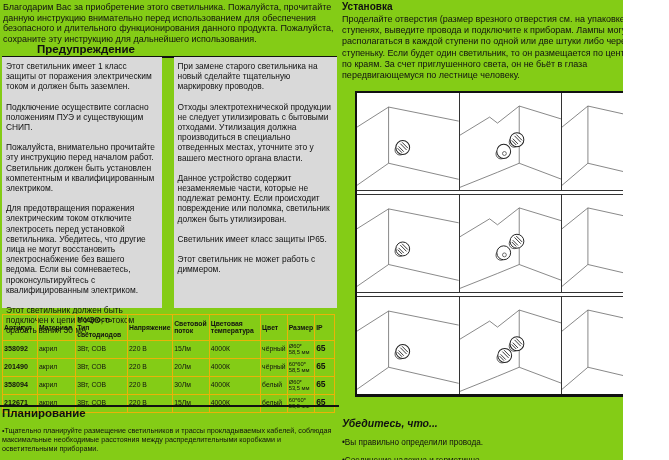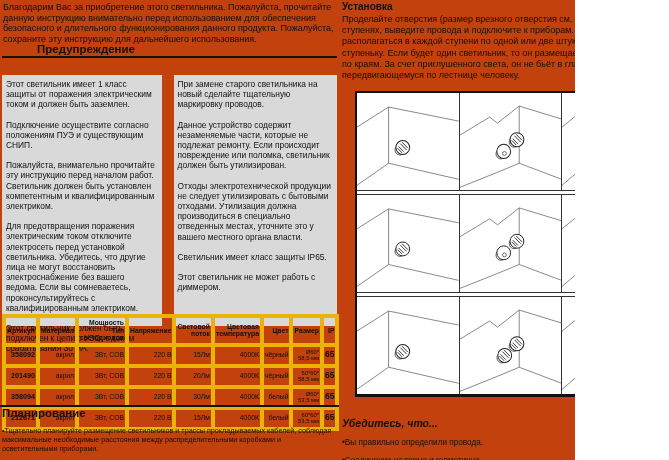--- a/index.html
+++ b/index.html
@@ -1,30 +1,30 @@
 <!DOCTYPE html>
 <html><head>
 <meta charset="utf-8">
 <style>
   html,body{margin:0;padding:0;background:#fff;}
-  #page{position:relative;width:575px;height:460px;background:#c2410c;overflow:hidden;
-        font-family:"Liberation Sans",sans-serif;color:#111;}
+  #page{position:relative;width:575px;height:460px;background:#84cc16;overflow:hidden;
+        font-family:"Liberation Sans",sans-serif;color:#111;padding-left:48px;}
   .abs{position:absolute;}
   
   #intro{left:3px;top:2px;width:334px;font-size:9px;line-height:10.6px;text-align:left;}
   #warn-title{left:2px;top:43px;font-size:11.5px;font-weight:bold;margin-left:35px;}
   #warn-rule{left:2px;top:56px;width:335px;height:2px;background:#111;}
-  #warn-panels{left:2px;top:75px;width:335px;height:251px;display:flex;gap:12px;}
+  #warn-panels{left:2px;top:57px;width:335px;height:251px;display:flex;gap:12px;}
   .panel{background:#d9d9d9;padding:4px 4px;font-size:8.4px;line-height:10.2px;box-sizing:border-box;}
   #warn-col1{width:163px;}
   #warn-col2{width:167px;}
   .panel p{margin:0 0 10px 0;}
   
   #spec-table{left:2px;top:314px;width:333px;border-collapse:collapse;}
-  #spec-table th,#spec-table td{border:4px solid #eab308;text-align:right;vertical-align:middle;
+  #spec-table th,#spec-table td{border:1px solid #eab308;text-align:left;vertical-align:middle;
       font-size:6.8px;line-height:7.6px;padding:1px 1px;white-space:pre-line;}
   #spec-table th{font-weight:bold;height:19px;}
   #spec-table td{height:15px;}
   #spec-table td.c0{font-weight:bold;font-size:7.2px;}
   #spec-table td.c8{font-weight:bold;font-size:8.5px;}
   #spec-table td.c7{font-size:5.8px;line-height:6.4px;}
   
   #plan-rule{left:0px;top:405px;width:339px;height:2px;background:#111;}
   #plan-title{left:2px;top:407px;font-size:11.5px;font-weight:bold;}
   #plan-bullets{left:2px;top:420px;width:335px;font-size:7.2px;line-height:8.7px;}
@@ -55,22 +55,22 @@
   <div class="abs" id="warn-panels">
     <div class="panel" id="warn-col1">
         <p>Этот светильник имеет 1 класс защиты от поражения электрическим током и должен быть заземлен.</p>
         <p>Подключение осуществите согласно положениям ПУЭ и существующим СНИП.</p>
         <p>Пожалуйста, внимательно прочитайте эту инструкцию перед началом работ. Светильник должен быть установлен компетентным и квалифицированным электриком.</p>
         <p>Для предотвращения поражения электрическим током отключите электросеть перед установкой светильника. Убедитесь, что другие лица не могут восстановить электроснабжение без вашего ведома. Если вы сомневаетесь, проконсультируйтесь с квалифицированным электриком.</p>
         <p>Этот светильник должен быть подключен к цепи с УЗО, с током срабатывания 30 мА.</p>
       </div>
     <div class="panel" id="warn-col2">
         <p>При замене старого светильника на новый сделайте тщательную маркировку проводов.</p>
+        <p>Отходы электротехнической продукции не следует утилизировать с бытовыми отходами. Утилизация должна производиться в специально отведенных местах, уточните это у вашего местного органа власти.</p>
         <p>Данное устройство содержит незаменяемые части, которые не подлежат ремонту. Если происходит повреждение или поломка, светильник должен быть утилизирован.</p>
-        <p>Отходы электротехнической продукции не следует утилизировать с бытовыми отходами. Утилизация должна производиться в специально отведенных местах, уточните это у вашего местного органа власти.</p>
         <p>Светильник имеет класс защиты IP65.</p>
         <p>Этот светильник не может работь с диммером.</p>
       </div>
   </div>
 
   <table class="abs" id="spec-table">
     <thead>
         <tr>
           <th style="width: 37px;">Артикул</th>
           <th style="width: 38px;">Материал</th>

